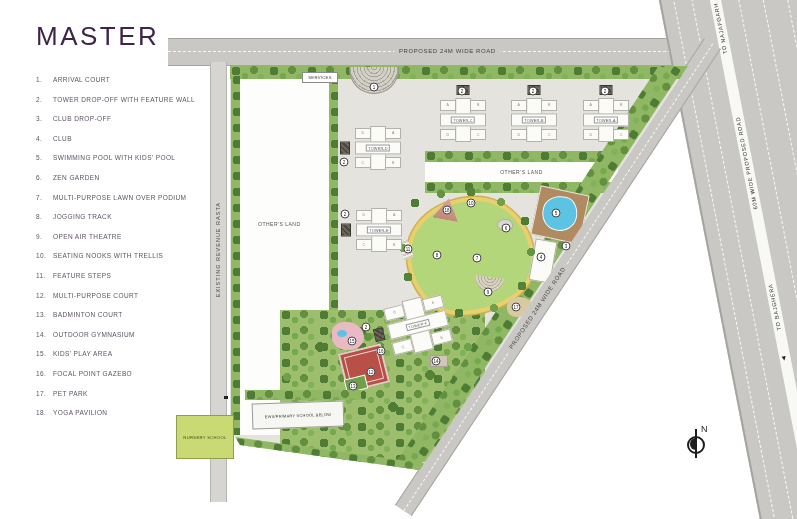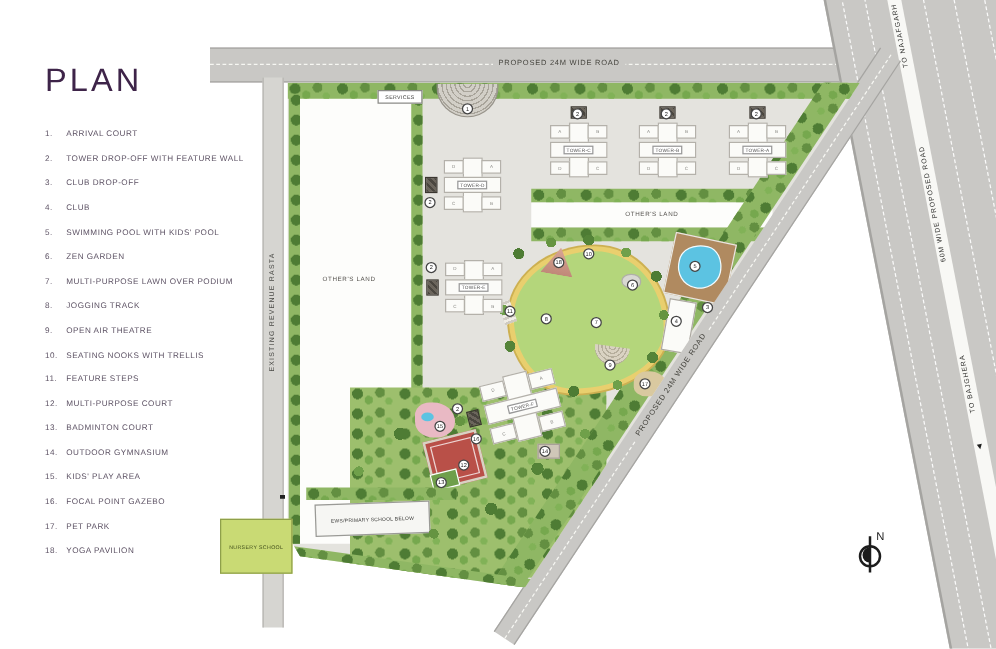--- a/index.html
+++ b/index.html
@@ -158,21 +158,21 @@
   .compass .blade{position:absolute;left:8px;top:14px;width:5.5px;height:12px;background:#1c1c1c;
     border-radius:100% 0 0 100%/50% 0 0 50%;}
   .compass .nlab{position:absolute;left:19px;top:0;font-size:9px;color:#1c1c1c;}
 </style>
 </head>
 <body>
 
 <div class="canvas">
 
   <aside class="panel">
-    <h1 class="title"><br><span>PLAN</span></h1>
+    <h1 class="title"><span>MASTER</span><br></h1>
     <ol class="legend" id="legend-list">
   <li>
     <span class="num">1.</span>
     <span class="lab">ARRIVAL COURT</span>
   </li>
 
   <li>
     <span class="num">2.</span>
     <span class="lab">TOWER DROP-OFF WITH FEATURE WALL</span>
   </li>

